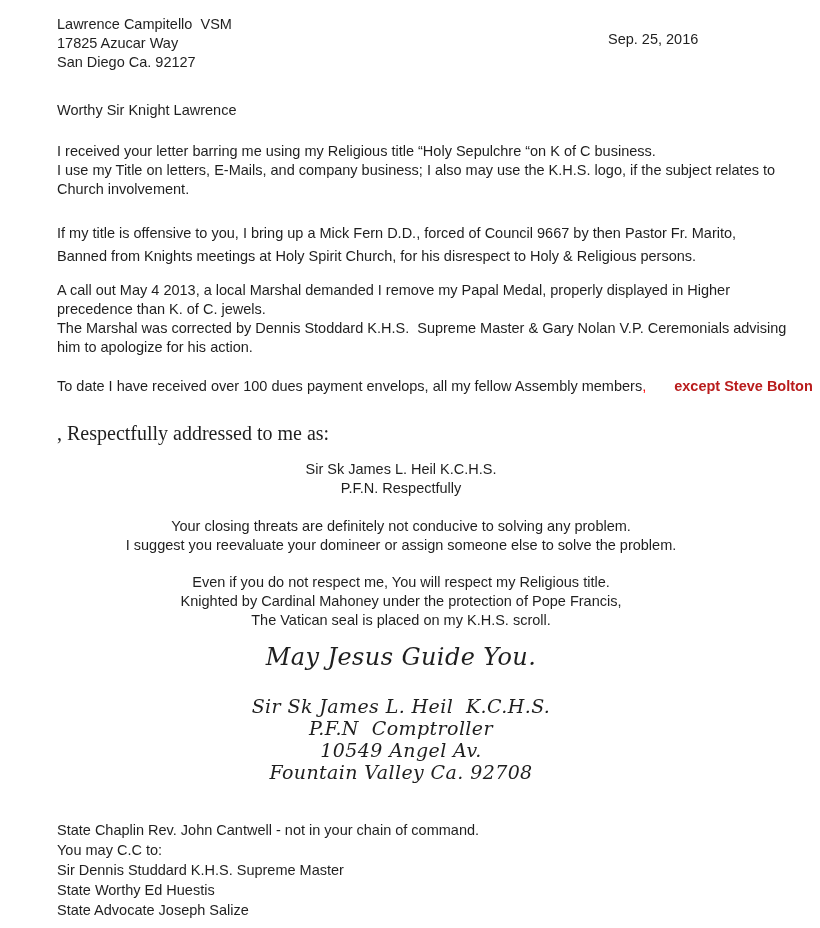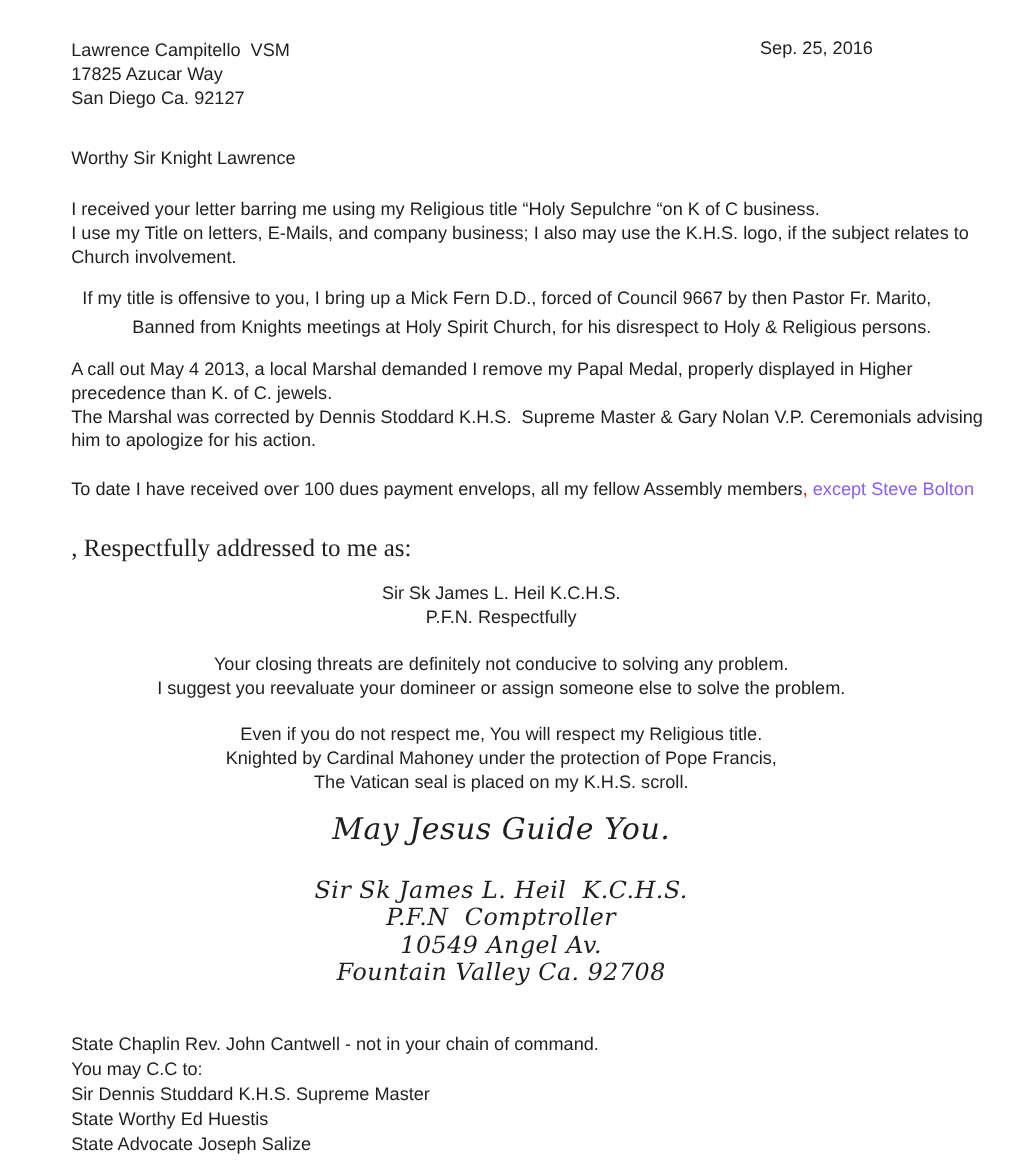--- a/index.html
+++ b/index.html
@@ -12,38 +12,38 @@
     width: 820px;
     height: 928px;
     background: #ffffff;
     font-family: "Liberation Sans", sans-serif;
     font-size: 14.5px;
     line-height: 19px;
     color: #1f1f1f;
     overflow: hidden;
   }
   .content {
-    padding: 32px 75px 0 57px;
+    padding: 15px 75px 0 57px;
   }
   .line {
     white-space: pre; 
   }
   .date {
     position: absolute;
     left: 608px;
     top: 30px;
     white-space: pre;
   }
   .salutation { margin-top: 29px; }
   .para1 { margin-top: 22px; }
-  .para2 { margin-top: 12px; line-height: 23px; text-align: right; }
+  .para2 { margin-top: 23px; line-height: 23px; }
   .para3 { margin-top: 13px; }
   .para4 { margin-top: 20px; }
   .red-regular { color: #ff0000; }
-  .red-bold { color: #8b5cf6; font-weight: normal; }
+  .red-bold { color: #b91c1c; font-weight: bold; margin-left: 24px; }
   .serif-line {
     font-family: "Liberation Serif", serif;
     font-size: 20px;
     white-space: pre;
     margin-top: 28px;
   }
   .centered { text-align: center; }
   .addressed-as { margin-top: 17px; }
   .closing-remarks { margin-top: 19px; }
   .respect-block { margin-top: 18px; }

